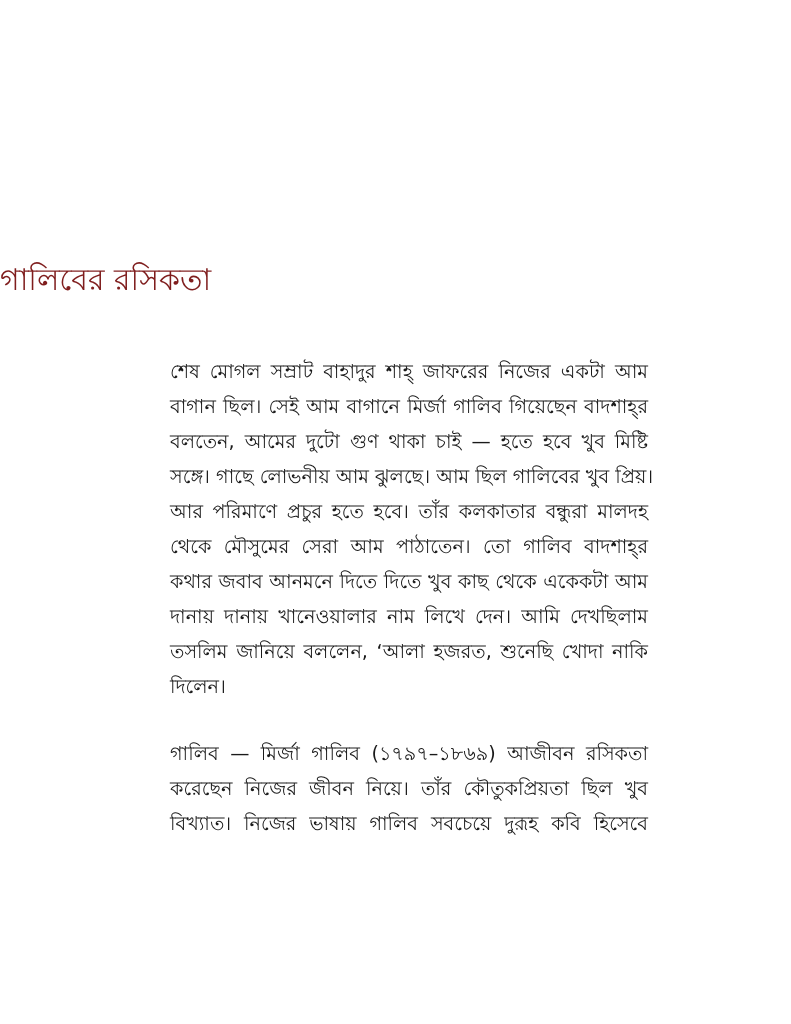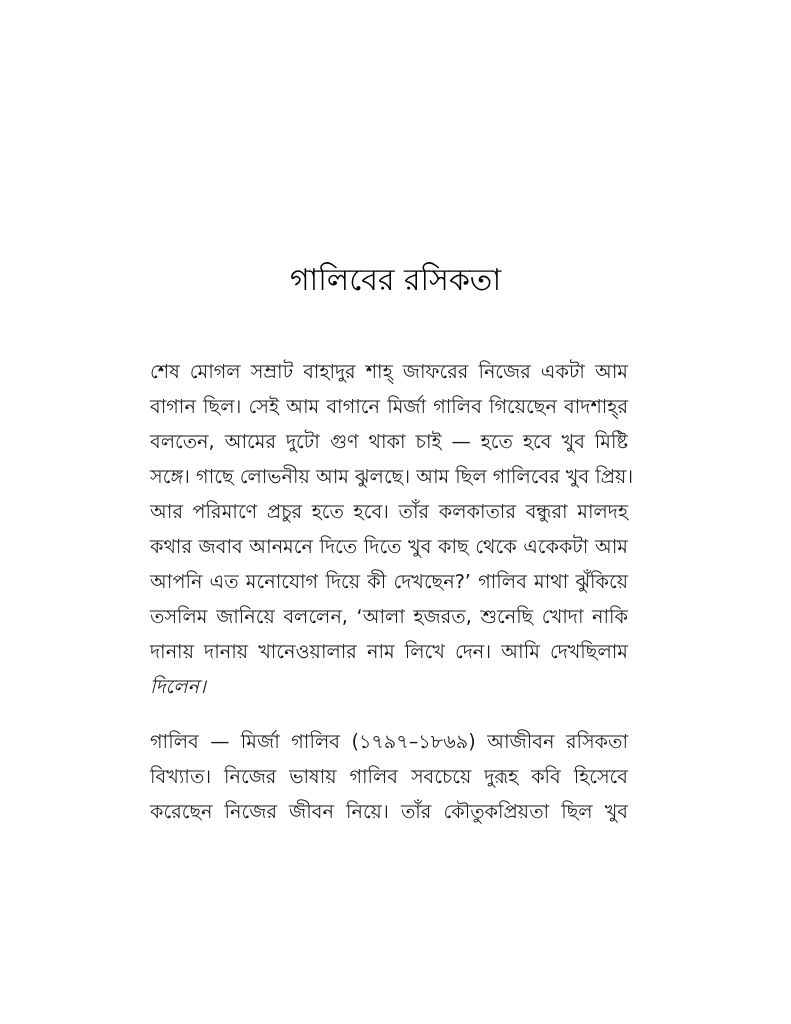--- a/index.html
+++ b/index.html
@@ -20,74 +20,73 @@
       left: 0; top: 0;
       width: 791px;
       height: 1024px;
       background: #ffffff;
     }
     .title {
       position: absolute;
       top: 258px;
       left: 0;
       width: 791px;
-      text-align: center;
+      text-align: left;
       font-size: 30px;
       line-height: 44px;
       font-weight: normal;
       margin: 0;
-      color: #000000;
+      color: #7f1d1d;
     }
     .body-text {
       position: absolute;
-      left: 150px;
+      left: 170px;
       width: 478px;
       top: 354px;
     }
     .para {
       margin: 0;
       font-size: 19.2px;
       line-height: 35px;
       text-align: justify;
       text-align-last: left;
       color: #1a1a1a;
     }
     .para + .para {
-      margin-top: 20px;
+      margin-top: 32px;
     }
     .line {
       display: block;
       white-space: nowrap;
       text-align-last: justify;
       text-align: justify;
       height: 35px;
     }
     .line.last {
       text-align-last: left;
-      font-style: italic;
     }
   </style>
 </head>
 <body>
 
 <div class="page">
   <h1 class="title">গালিবের রসিকতা</h1>
 
   <div class="body-text">
     <div class="para">
       <span class="line">শেষ মোগল সম্রাট বাহাদুর শাহ্ জাফরের নিজের একটা আম</span>
       <span class="line">বাগান ছিল। সেই আম বাগানে মির্জা গালিব গিয়েছেন বাদশাহ্‌র</span>
       <span class="line">বলতেন, আমের দুটো গুণ থাকা চাই — হতে হবে খুব মিষ্টি</span>
       <span class="line">সঙ্গে। গাছে লোভনীয় আম ঝুলছে। আম ছিল গালিবের খুব প্রিয়।</span>
       <span class="line">আর পরিমাণে প্রচুর হতে হবে। তাঁর কলকাতার বন্ধুরা মালদহ</span>
+      <span class="line">থেকে মৌসুমের সেরা আম পাঠাতেন। তো গালিব বাদশাহ্‌র</span>
       <span class="line">কথার জবাব আনমনে দিতে দিতে খুব কাছ থেকে একেকটা আম</span>
-      <span class="line">আপনি এত মনোযোগ দিয়ে কী দেখছেন?’ গালিব মাথা ঝুঁকিয়ে</span>
+      <span class="line">দানায় দানায় খানেওয়ালার নাম লিখে দেন। আমি দেখছিলাম</span>
       <span class="line">তসলিম জানিয়ে বললেন, ‘আলা হজরত, শুনেছি খোদা নাকি</span>
-      <span class="line">দানায় দানায় খানেওয়ালার নাম লিখে দেন। আমি দেখছিলাম</span>
       <span class="line last">দিলেন।</span>
     </div>
     <div class="para">
       <span class="line">গালিব — মির্জা গালিব (১৭৯৭–১৮৬৯) আজীবন রসিকতা</span>
+      <span class="line">করেছেন নিজের জীবন নিয়ে। তাঁর কৌতুকপ্রিয়তা ছিল খুব</span>
       <span class="line">বিখ্যাত। নিজের ভাষায় গালিব সবচেয়ে দুরূহ কবি হিসেবে</span>
-      <span class="line">করেছেন নিজের জীবন নিয়ে। তাঁর কৌতুকপ্রিয়তা ছিল খুব</span>
     </div>
   </div>
 </div>
 
 </body></html>

